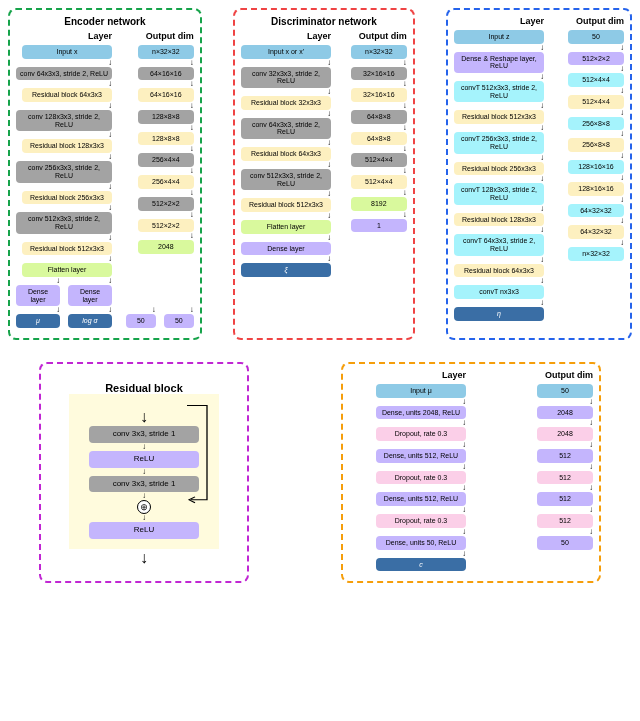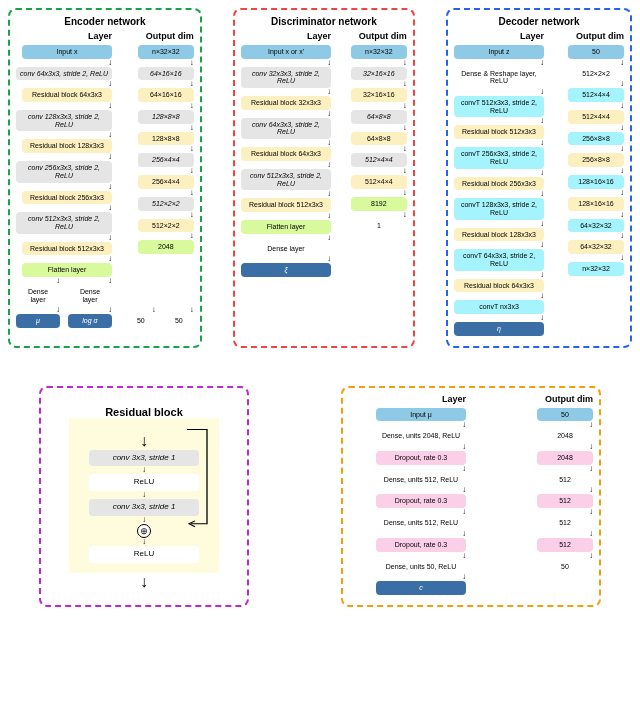--- a/index.html
+++ b/index.html
@@ -1,32 +1,32 @@
 <!DOCTYPE html>
 <html><head>
 <meta charset="utf-8">
 <style>
   * { box-sizing: border-box; margin: 0; padding: 0; }
   body { background: #fff; font-family: Arial, sans-serif; font-size: 8px; width: 640px; }
-  .wrap { display: flex; flex-direction: column; gap: 26px; padding: 8px; }
+  .wrap { display: flex; flex-direction: column; gap: 10px; padding: 8px; }
   .row1 { display: flex; gap: 10px; justify-content: space-between; }
   .row2 { display: flex; gap: 30px; justify-content: space-around; align-items: flex-start; margin-top: 12px; }
   .panel { border: 2px dashed; border-radius: 8px; padding: 6px 6px 10px 6px; position: relative; }
   .panel-title { font-weight: bold; text-align: center; font-size: 10px; margin-bottom: 4px; }
   .cols { display: flex; gap: 10px; }
   .col { display: flex; flex-direction: column; align-items: flex-end; flex: 1; }
   .col-hdr { font-weight: bold; font-size: 9px; margin-bottom: 4px; }
   .cell { border-radius: 4px; padding: 3px 4px; text-align: center; font-size: 7px; min-width: 90px; line-height: 1.1; }
   .dim  { border-radius: 4px; padding: 3px 4px; text-align: center; font-size: 7px; min-width: 56px; line-height: 1.1; }
   .arrow { font-size: 8px; line-height: 1; margin: 0; color: #000; }
   .c-blue   { background: #8ecae6; }
-  .c-purple { background: #e5e5e5; font-style: italic; }
+  .c-purple { background: #a3a3a3; }
   .c-cream  { background: #fdf0c0; }
   .c-lime   { background: #d9f99d; }
-  .c-orange { background: #ffffff; }
+  .c-orange { background: #c4b5fd; }
   .c-navy   { background: #3a6ea5; color: #fff; font-style: italic; }
   .c-cyan   { background: #a5f3fc; }
   .c-pink   { background: #fbcfe8; }
   .pair { display: flex; gap: 8px; }
   .pair .cell { min-width: 44px; }
   
   .resid { border: 2px dashed #c026d3; border-radius: 8px; padding: 18px 28px 14px; width: 210px; }
   .resid-title { font-weight: bold; text-align: center; font-size: 11px; margin-bottom: 0; }
   .resid-body { position: relative; background: #fffbdd; padding: 14px 10px 10px; }
   .resid-col { display: flex; flex-direction: column; align-items: center; }
@@ -171,21 +171,20 @@
               <div class="arrow">↓</div>
               <div class="dim c-lime">8192</div>
               <div class="arrow">↓</div>
               <div class="dim c-orange">1</div>
             </div>
         </div>
       </div>
     </div>
 
     <div class="panel b-blue">
-      <div class="panel-title">Decoder network</div>
       <div class="cols">
         <div class="col">
           <div class="col-hdr">Layer</div>
           <div id="dec-layers" class="col">
               <div class="cell c-blue">Input z</div>
               <div class="arrow">↓</div>
               <div class="cell c-orange">Dense &amp; Reshape layer, ReLU</div>
               <div class="arrow">↓</div>
               <div class="cell c-cyan">convT 512x3x3, stride 2, ReLU</div>
               <div class="arrow">↓</div>

